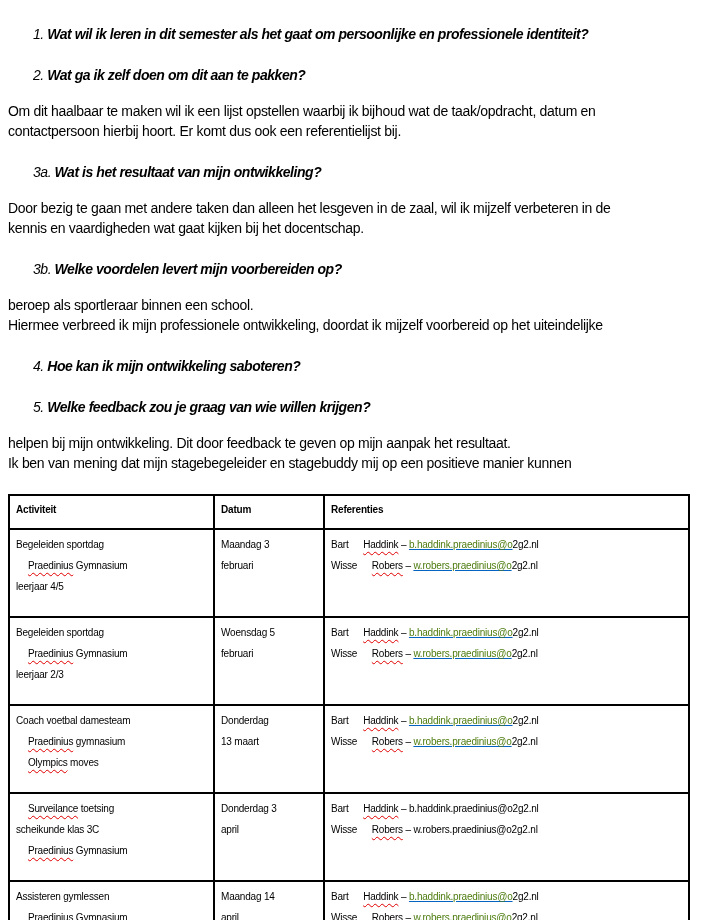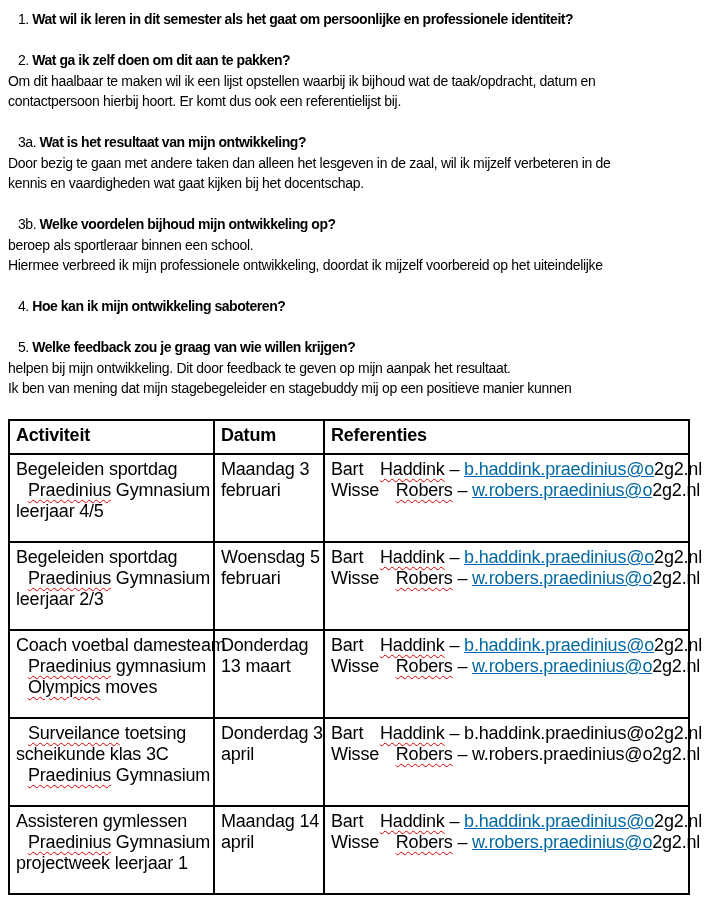--- a/index.html
+++ b/index.html
@@ -8,58 +8,58 @@
     width: 718px; height: 920px; overflow: hidden;
     background: #ffffff; color: #000000;
     font-family: "Liberation Sans", sans-serif;
     font-size: 14px;
   }
   .page { padding: 9px 8px 0 8px; }
 
   
   .qa { margin: 0 0 20.5px 0; }
   .q {
-    margin: 0; padding-left: 10px;
+    margin: 15px; padding-left: 10px;
     font-weight: 700; font-size: 14px; line-height: 20.5px;
-    letter-spacing: -0.45px; white-space: nowrap;
+    letter-spacing: -0.45px; white-space: nowrap; font-style: italic;
   }
   .q .num { font-weight: 400; }
   .a { margin: 0; }
   .a .line { line-height: 20.5px; letter-spacing: -0.3px; white-space: nowrap; }
 
   
   table.activities {
     border-collapse: collapse; table-layout: fixed;
     width: 680px; margin-top: 0;
   }
   col.c1 { width: 205px; }
   col.c2 { width: 110px; }
   col.c3 { width: 365px; }
   th, td {
     border: 2px solid #000000;
     vertical-align: top; text-align: left;
-    padding: 4px 6px; font-size: 18px; letter-spacing: -0.2px;
+    padding: 4px 6px; font-size: 10px; letter-spacing: -0.2px;
   }
   thead tr { height: 34px; }
   tbody tr { height: 88px; }
   th { font-weight: 700; line-height: 20.5px; }
   td .line { line-height: 21px; white-space: nowrap; }
 
   
   .plain { }
   .sp {
     text-decoration-line: underline;
     text-decoration-style: wavy;
     text-decoration-color: #e00000;
     text-decoration-thickness: 1px;
     text-underline-offset: 3px;
     padding-left: 12px;
   }
   a.link, .link {
-    color: #0369a1;
+    color: #4d7c0f;
     text-decoration: underline;
     text-decoration-color: #0563c1;
     cursor: pointer;
   }
 </style>
 </head>
 <body>
 
 <div class="page">
 
@@ -77,21 +77,21 @@
 
   <div class="qa">
     <p class="q"><span class="num">3a.</span> <span>Wat is het resultaat van mijn ontwikkeling?</span></p>
     <div class="a">
         <div class="line"><span class="plain">Door bezig te gaan met andere taken dan alleen het lesgeven in de zaal, wil ik mijzelf verbeteren in de</span></div>
         <div class="line"><span class="plain">kennis en vaardigheden wat gaat kijken bij het docentschap.</span></div>
       </div>
   </div>
 
   <div class="qa">
-    <p class="q"><span class="num">3b.</span> <span>Welke voordelen bijhoud mijn ontwikkeling op?</span></p>
+    <p class="q"><span class="num">3b.</span> <span>Welke voordelen levert mijn voorbereiden op?</span></p>
     <div class="a">
         <div class="line"><span class="plain">beroep als sportleraar binnen een school.</span></div>
         <div class="line"><span class="plain">Hiermee verbreed ik mijn professionele ontwikkeling, doordat ik mijzelf voorbereid op het uiteindelijke</span></div>
       </div>
   </div>
 
   <div class="qa">
     <p class="q"><span class="num">4.</span> <span>Hoe kan ik mijn ontwikkeling saboteren?</span></p>
   </div>
 

